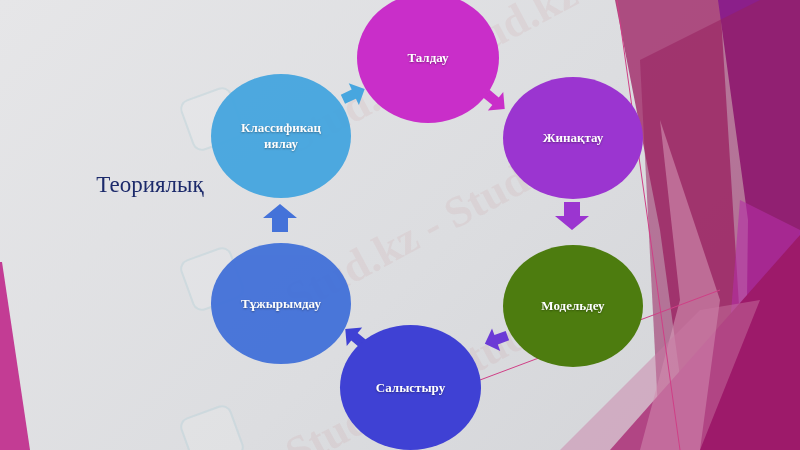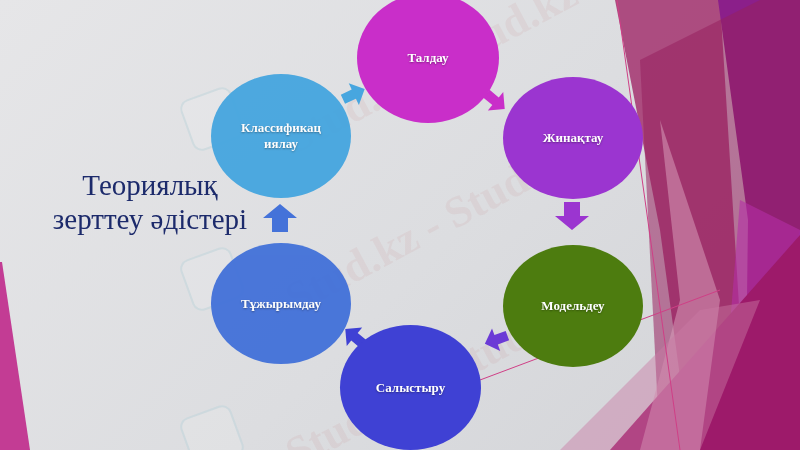--- a/index.html
+++ b/index.html
@@ -2,21 +2,21 @@
 <html><head>
 <meta charset="utf-8">
 <style>
   html, body { margin:0; padding:0; }
   body { width:800px; height:450px; overflow:hidden; position:relative;
          background: linear-gradient(135deg, #e6e6e8 0%, #dcdde0 55%, #d2d3d7 100%);
          font-family: "Liberation Serif", serif; }
   .slide { position:absolute; left:0; top:0; width:800px; height:450px; overflow:hidden; }
   .bg-svg { position:absolute; left:0; top:0; }
   .title { position:absolute; left:40px; top:168px; width:220px; text-align:center;
-           color:#1c2a6b; font-size:29px; line-height:34px; }
+           color:#1c2a6b; font-size:23px; line-height:34px; }
   .node { position:absolute; border-radius:50%; display:flex; align-items:center; justify-content:center;
           color:#fff; font-weight:bold; font-size:13px; text-align:center; line-height:16px;
           text-shadow: 0 1px 2px rgba(0,0,0,0.35); }
   .arrows { position:absolute; left:0; top:0; }
   .wm { position:absolute; font-size:44px; font-weight:bold; color:rgba(200,120,120,0.10);
         transform:rotate(-28deg); white-space:nowrap; pointer-events:none; }
   .wm-logo { position:absolute; width:50px; height:50px; border:2px solid rgba(170,200,210,0.35);
              border-radius:10px; transform:rotate(-20deg); background:rgba(255,255,255,0.12); }
 </style>
 </head>
@@ -41,21 +41,20 @@
 
   <div class="wm-logo" style="left:185px;top:92px;"></div>
   <div class="wm-logo" style="left:185px;top:252px;"></div>
   <div class="wm-logo" style="left:185px;top:410px;"></div>
   <div class="wm" style="left:270px;top:40px;">Stud.kz - Stud.kz</div>
   <div class="wm" style="left:270px;top:200px;">Stud.kz - Stud.kz</div>
   <div class="wm" style="left:270px;top:355px;">Stud.kz - Stud.kz</div>
 
   <div class="title">
     <div>Теориялық</div>
-    <div>зерттеу әдістері</div>
   </div>
 
   <svg class="arrows" width="800" height="450">
 
     <g transform="translate(352,95) rotate(-25)">
       <polygon points="-10,-5 2,-5 2,-12 14,0 2,12 2,5 -10,5" fill="#47a6df"></polygon>
     </g>
 
     <g transform="translate(494,100) rotate(40)">
       <polygon points="-10,-5 2,-5 2,-12 14,0 2,12 2,5 -10,5" fill="#c92ec9"></polygon>

